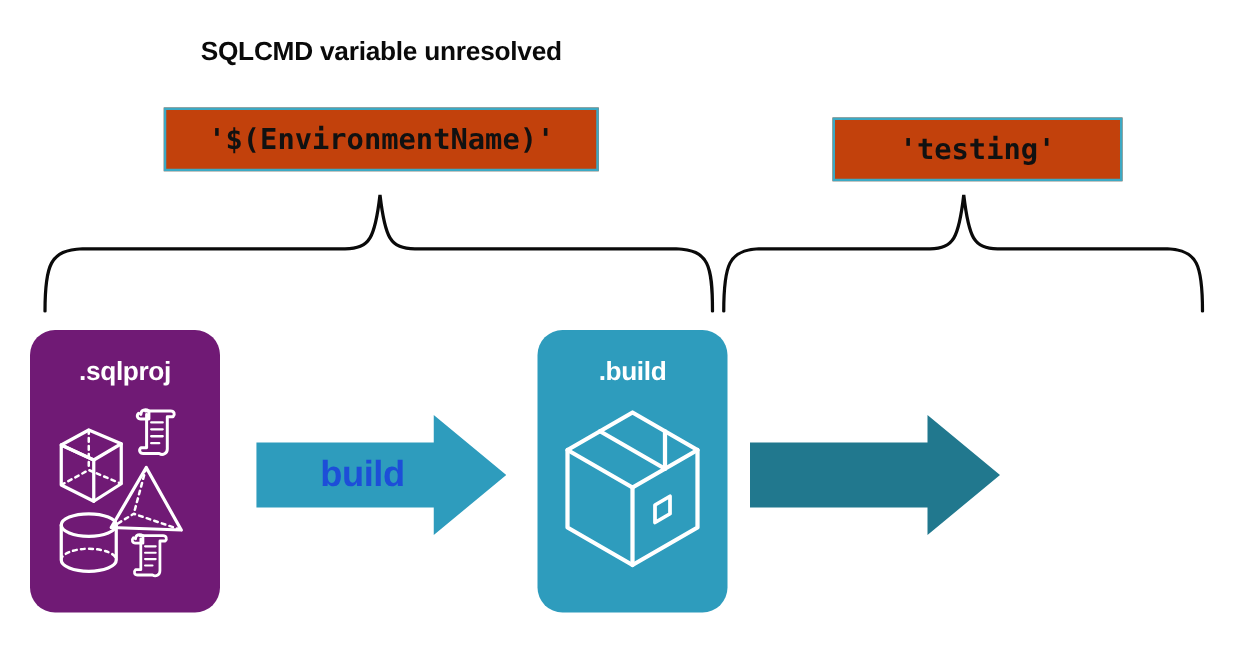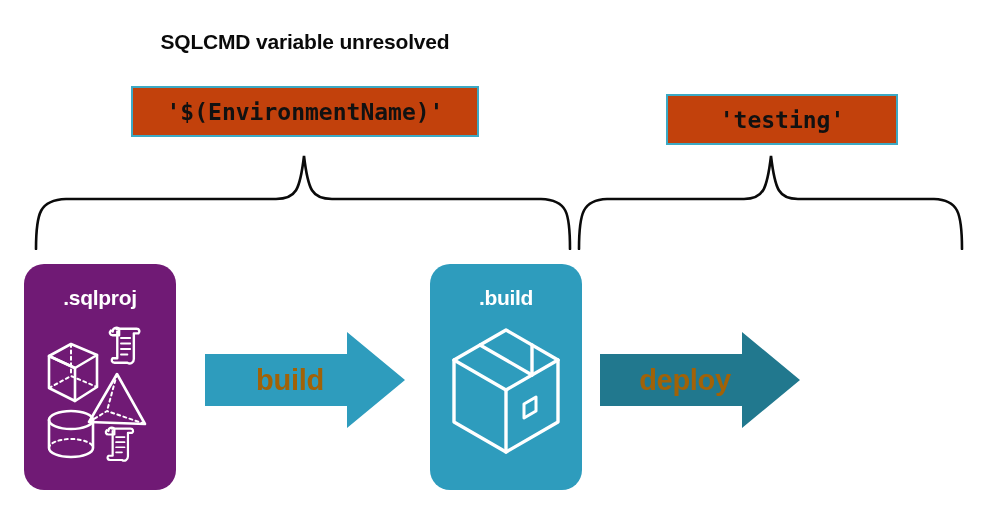--- a/index.html
+++ b/index.html
@@ -113,21 +113,21 @@
     top: 0;
     left: 0;
     width: 158px;
     height: 96px;
     display: flex;
     align-items: center;
     justify-content: center;
     font-family: "Liberation Sans", sans-serif;
     font-weight: bold;
     font-size: 29px;
-    color: #a16207;
+    color: #1d4ed8;
     letter-spacing: -0.3px;
     white-space: nowrap;
     padding-left: 12px;
     box-sizing: border-box;
   }
 </style>
 </head>
 <body>
 
 <div class="stage">
@@ -221,16 +221,15 @@
     <svg width="200" height="96" viewBox="0 0 200 96">
       <path d="M 0 22 L 142 22 L 142 0 L 200 48 L 142 96 L 142 74 L 0 74 Z" fill="#2E9CBD"></path>
     </svg>
     <div class="arrow-label">build</div>
   </div>
 
   <div class="arrow" id="arrow-deploy">
     <svg width="200" height="96" viewBox="0 0 200 96">
       <path d="M 0 22 L 142 22 L 142 0 L 200 48 L 142 96 L 142 74 L 0 74 Z" fill="#21788E"></path>
     </svg>
-    <div class="arrow-label">deploy</div>
   </div>
 
 </div>
 
 </body></html>

